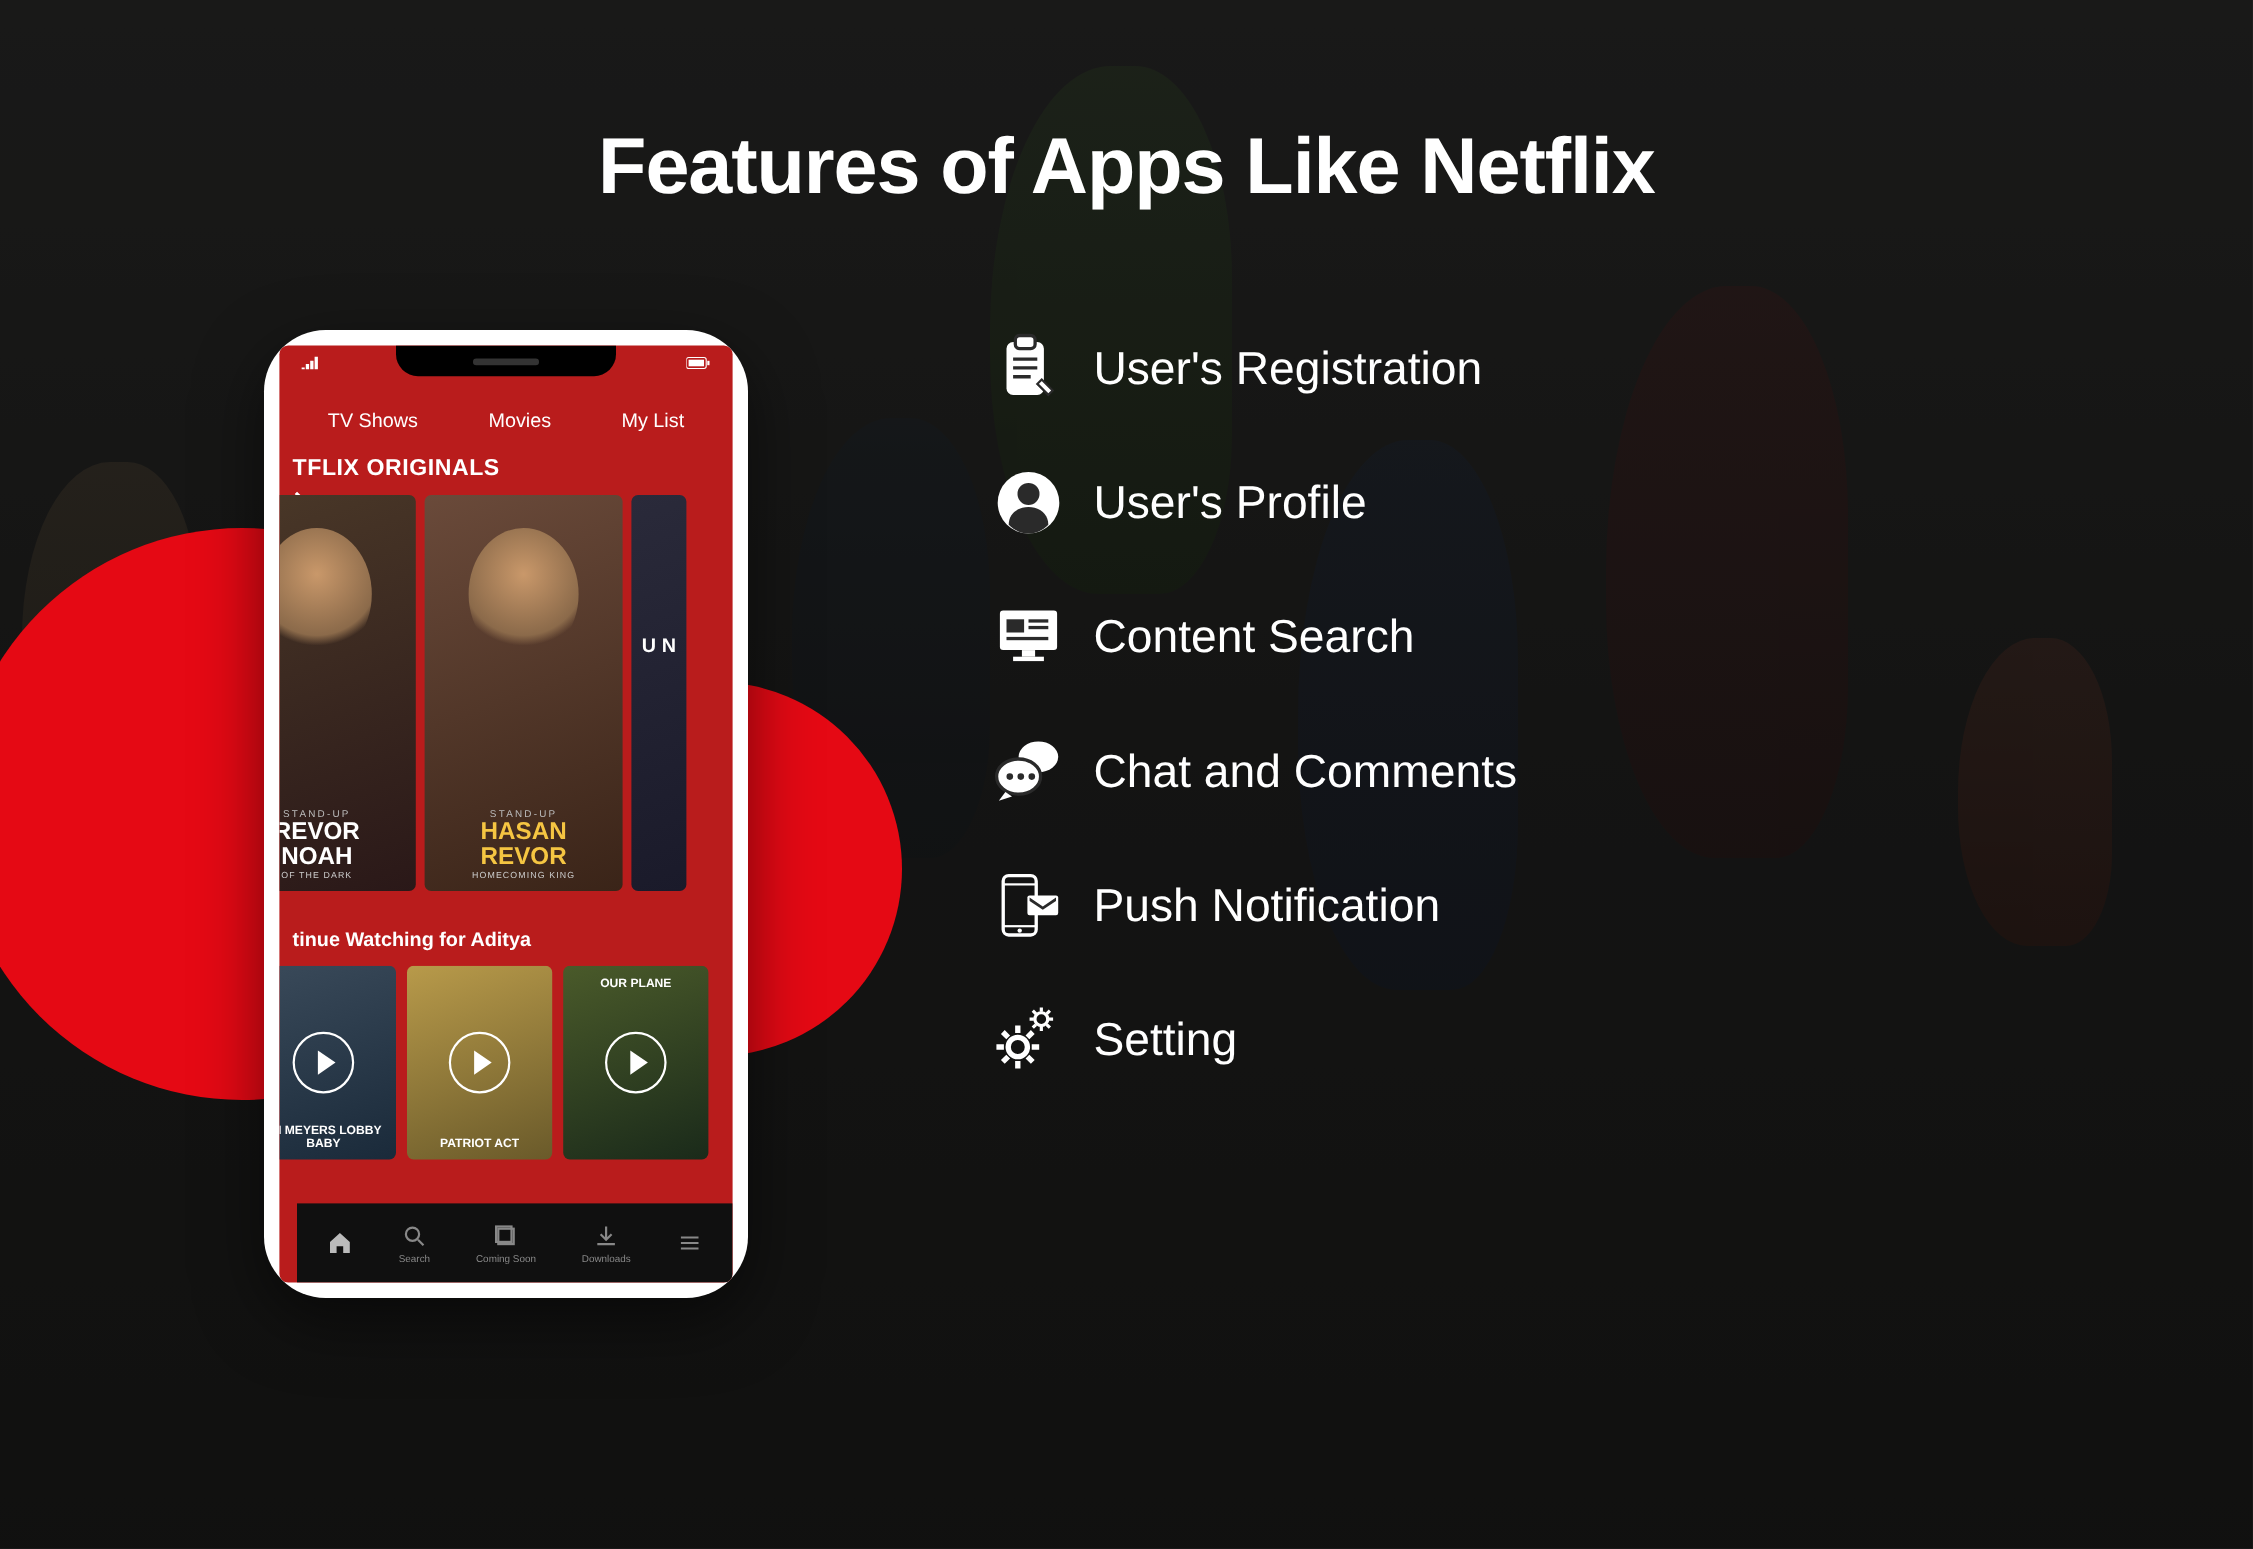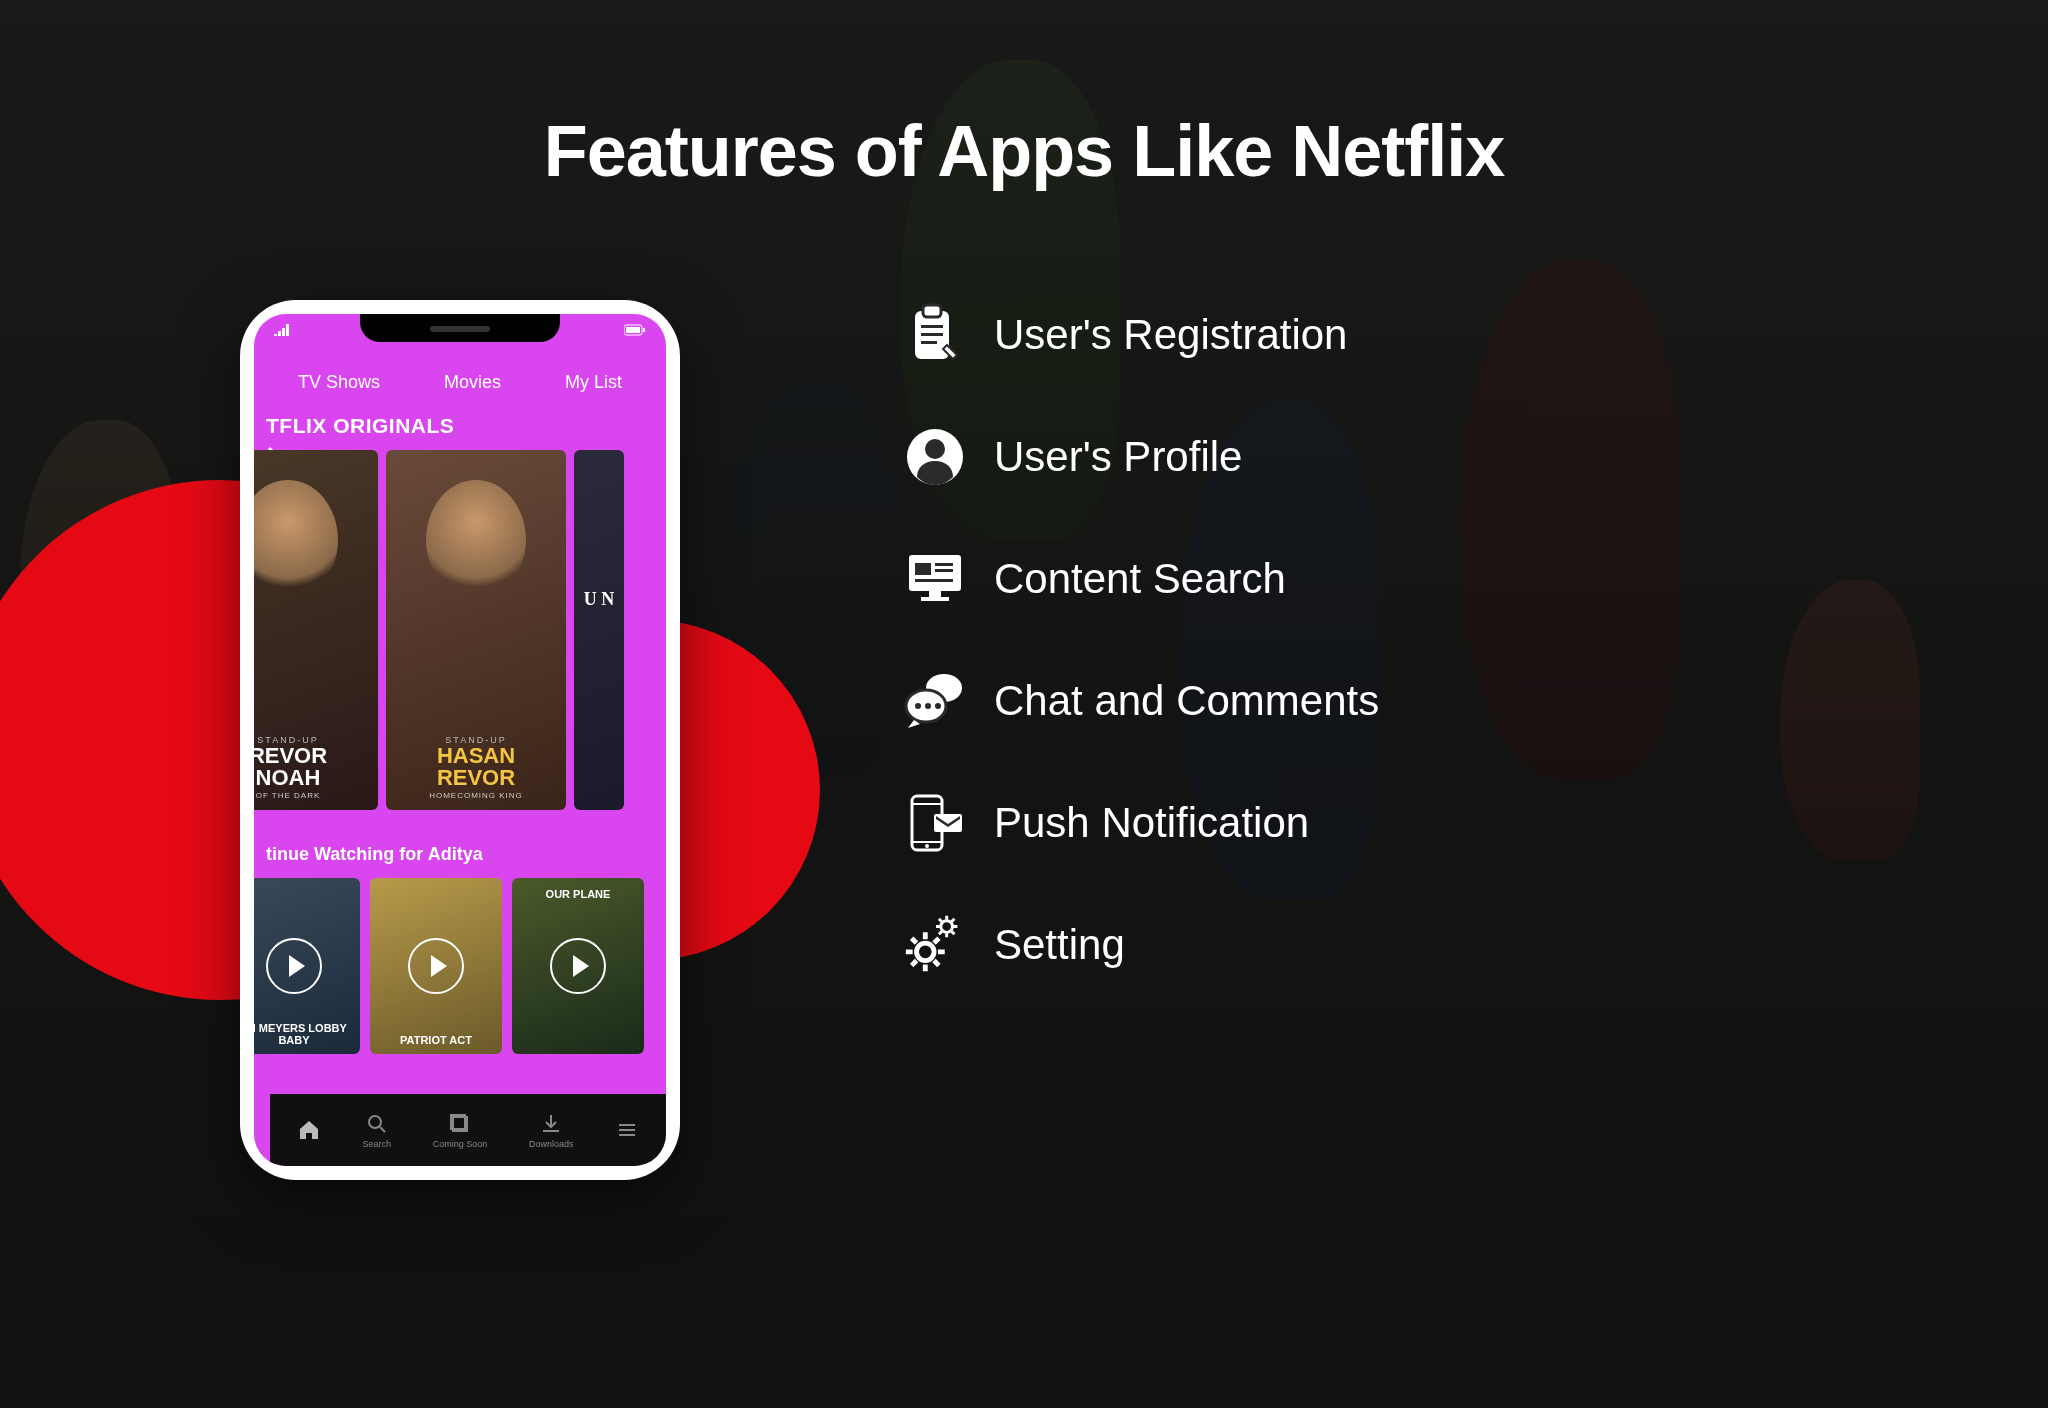--- a/index.html
+++ b/index.html
@@ -80,22 +80,22 @@
     height: 880px;
     background: #fff;
     border-radius: 56px;
     z-index: 5;
     box-shadow: 0 20px 60px rgba(0,0,0,0.5);
     padding: 14px;
   }
   .phone-inner {
     width: 100%;
     height: 100%;
-    background: #d946ef;
-    border-radius: 32px;
+    background: #b91c1c;
+    border-radius: 8px;
     overflow: hidden;
     position: relative;
   }
   .notch {
     position: absolute;
     top: 0;
     left: 50%;
     transform: translateX(-50%);
     width: 200px;
     height: 28px;
@@ -364,21 +364,21 @@
       <div class="poster poster2">
         <div class="poster-face"></div>
         <div class="poster-text">
           <div class="poster-small">STAND-UP</div>
           <div class="poster-name">HASAN</div>
           <div class="poster-name">REVOR</div>
           <div class="poster-sub">HOMECOMING KING</div>
         </div>
       </div>
       <div class="poster poster3">
-        <div class="poster-text" style="bottom:auto;top:140px;font-family:Liberation Serif, serif;">
+        <div class="poster-text" style="bottom:auto;top:128px;">
           <div class="poster-name" style="font-size:18px;">U  N</div>
         </div>
       </div>
     </div>
     <div class="continue-title">tinue Watching for Aditya</div>
     <div class="continue-row">
       <div class="thumb">
         <div class="thumb-play"></div>
         <div class="thumb-label">TH MEYERS
 LOBBY BABY</div>

